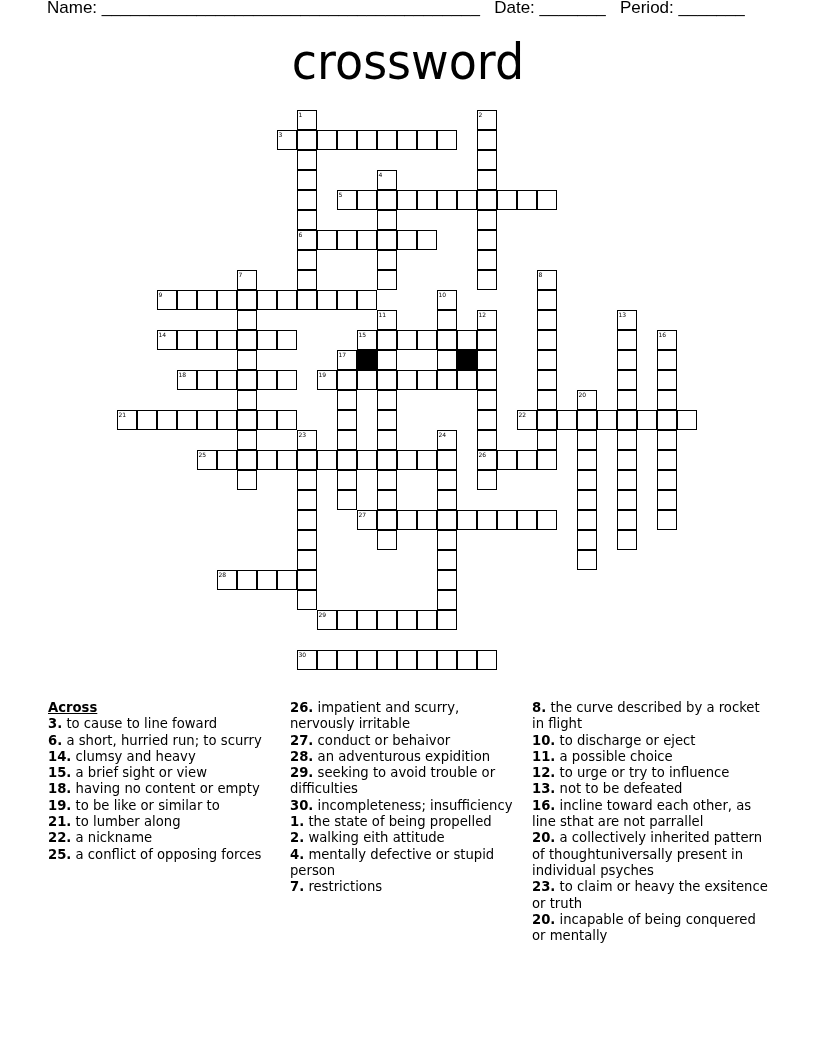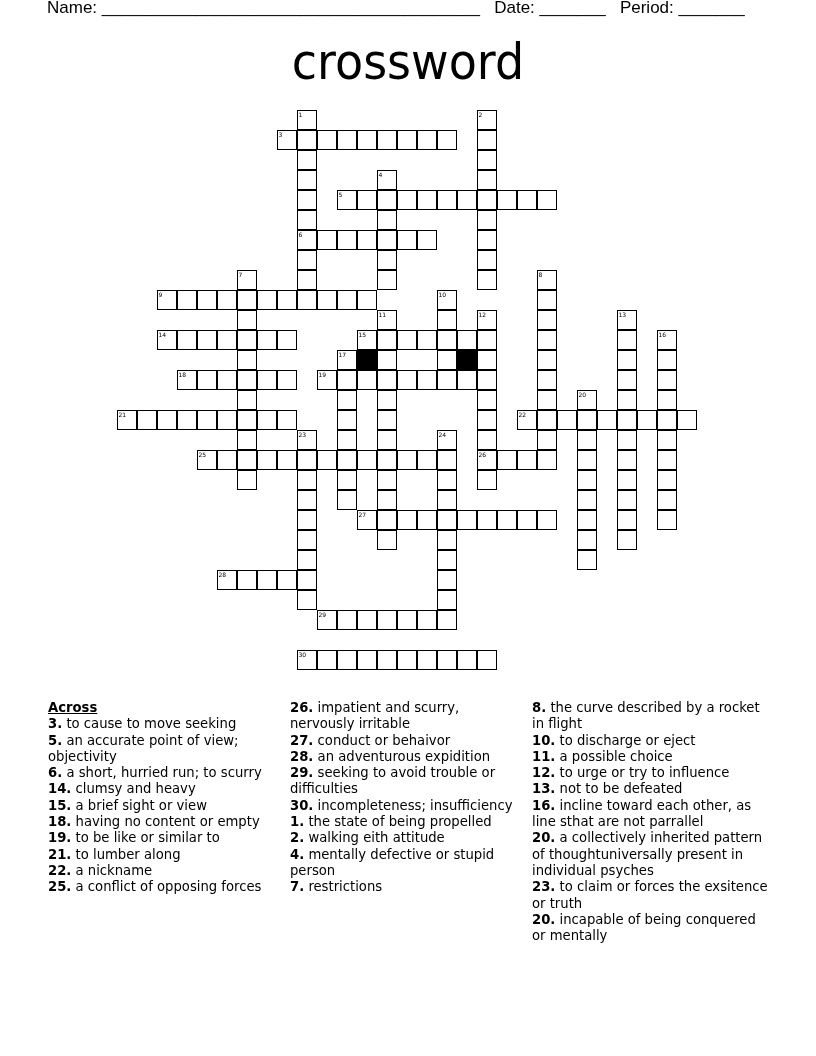--- a/index.html
+++ b/index.html
@@ -333,22 +333,21 @@
     <div class="cell" style="left: 437px; top: 550px;"></div>
     <div class="cell" style="left: 437px; top: 570px;"></div>
     <div class="cell" style="left: 437px; top: 590px;"></div>
     <div class="cell black" style="left: 357px; top: 350px;"></div>
     <div class="cell black" style="left: 457px; top: 350px;"></div>
   </div>
 
 <div class="clues">
   <div class="col" id="col1" style="left:48px; width:235px;">
       <div class="clue-head">Across</div>
-      <div class="clue"><span class="n">3.</span><span> to cause to move seeking</span></div>
-      <div class="clue"><span class="n">5.</span><span> an accurate point of view; objectivity</span></div>
+      <div class="clue"><span class="n">3.</span><span> to cause to line foward</span></div>
       <div class="clue"><span class="n">6.</span><span> a short, hurried run; to scurry</span></div>
       <div class="clue"><span class="n">14.</span><span> clumsy and heavy</span></div>
       <div class="clue"><span class="n">15.</span><span> a brief sight or view</span></div>
       <div class="clue"><span class="n">18.</span><span> having no content or empty</span></div>
       <div class="clue"><span class="n">19.</span><span> to be like or similar to</span></div>
       <div class="clue"><span class="n">21.</span><span> to lumber along</span></div>
       <div class="clue"><span class="n">22.</span><span> a nickname</span></div>
       <div class="clue"><span class="n">25.</span><span> a conflict of opposing forces</span></div>
     </div>
   <div class="col" id="col2" style="left:290px; width:235px;">
@@ -363,16 +362,16 @@
       <div class="clue"><span class="n">7.</span><span> restrictions</span></div>
     </div>
   <div class="col" id="col3" style="left:532px; width:240px;">
       <div class="clue"><span class="n">8.</span><span> the curve described by a rocket in flight</span></div>
       <div class="clue"><span class="n">10.</span><span> to discharge or eject</span></div>
       <div class="clue"><span class="n">11.</span><span> a possible choice</span></div>
       <div class="clue"><span class="n">12.</span><span> to urge or try to influence</span></div>
       <div class="clue"><span class="n">13.</span><span> not to be defeated</span></div>
       <div class="clue"><span class="n">16.</span><span> incline toward each other, as line sthat are not parrallel</span></div>
       <div class="clue"><span class="n">20.</span><span> a collectively inherited pattern of thoughtuniversally present in individual psyches</span></div>
-      <div class="clue"><span class="n">23.</span><span> to claim or forces the exsitence or truth</span></div>
+      <div class="clue"><span class="n">23.</span><span> to claim or heavy the exsitence or truth</span></div>
       <div class="clue"><span class="n">20.</span><span> incapable of being conquered or mentally</span></div>
     </div>
 </div>
 
 </body></html>

